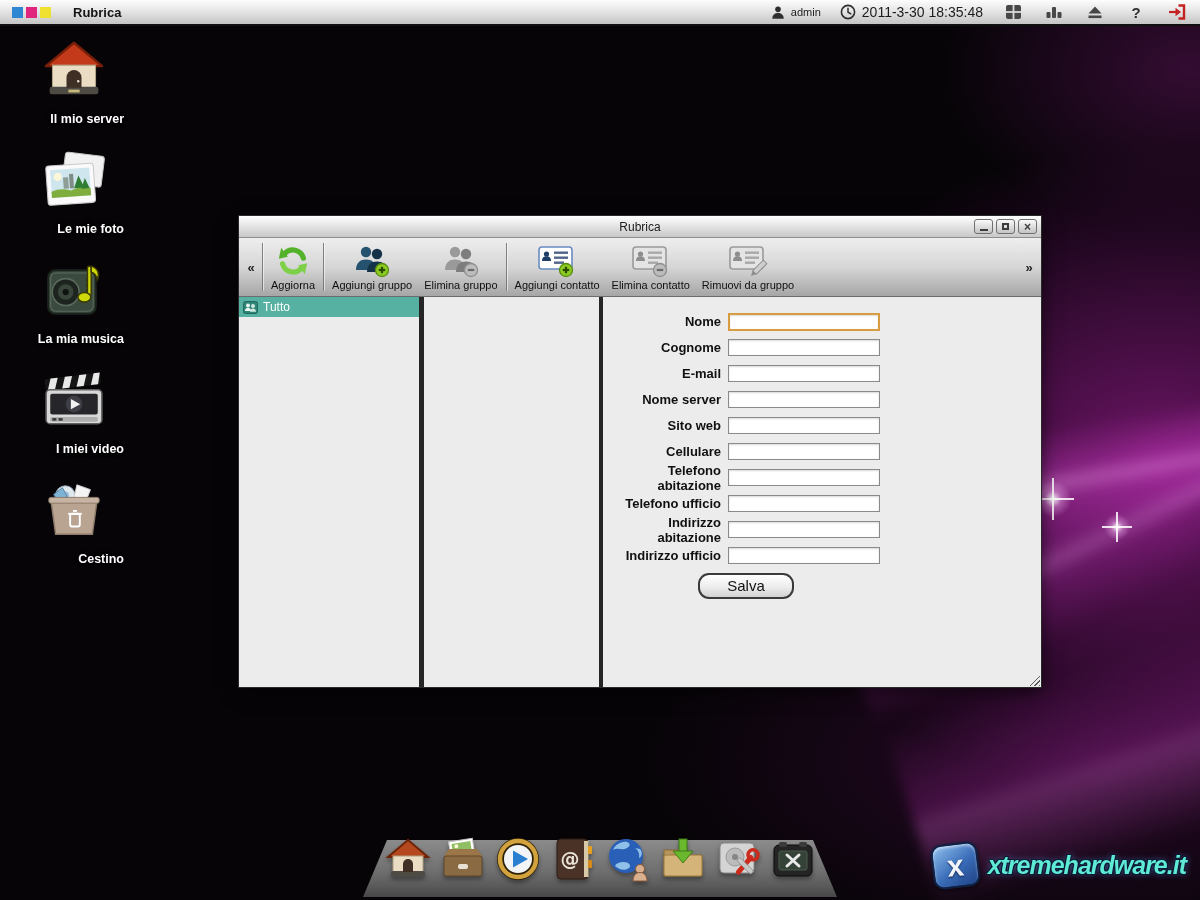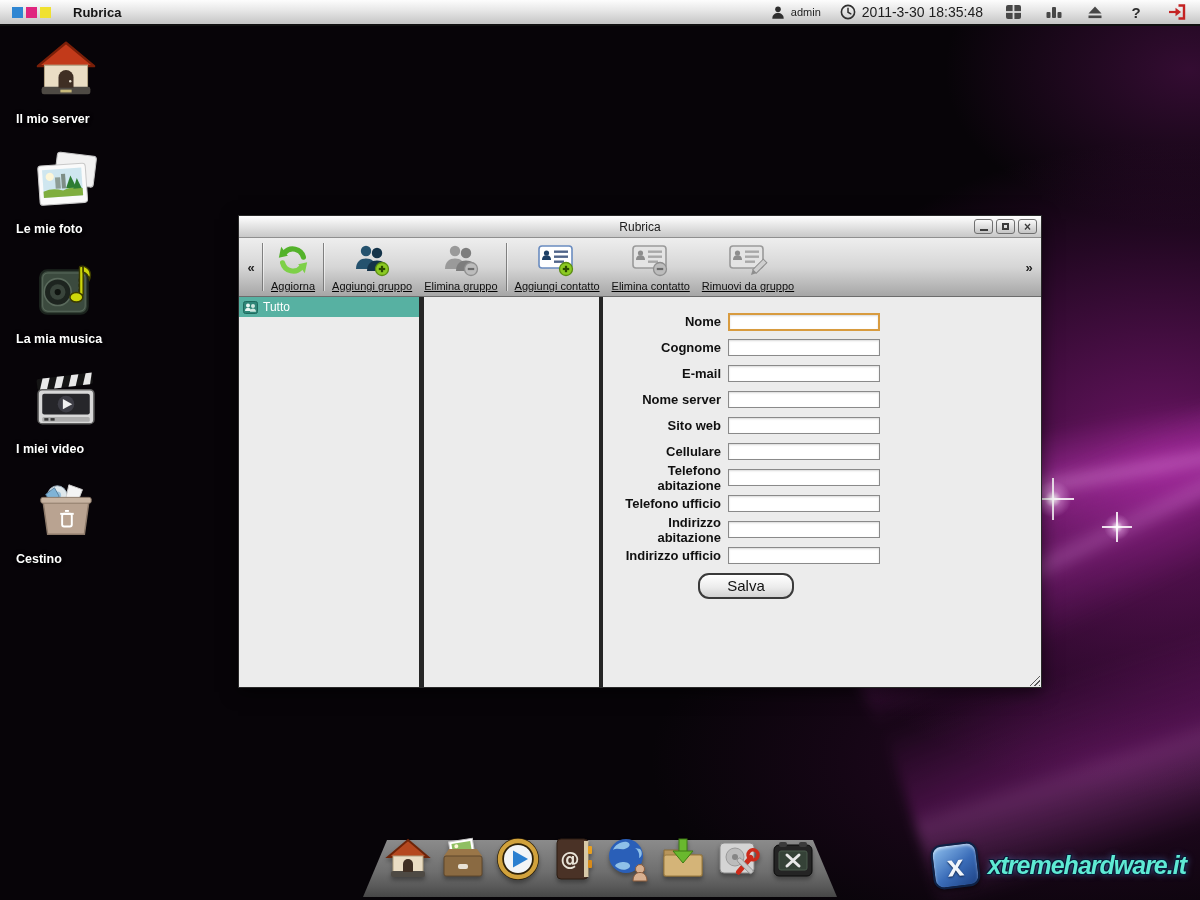--- a/index.html
+++ b/index.html
@@ -38,21 +38,21 @@
   .logo-squares { display:flex; gap:3px; }
   .logo-squares i { display:block; width:11px; height:11px; }
   .menubar-title { margin-left:22px; font-size:13px; font-weight:bold; color:#141414; }
   .menubar-right { margin-left:auto; display:flex; align-items:center; gap:19px; }
   .mb-user { display:flex; align-items:center; gap:6px; font-size:11px; color:#1d1d1d; }
   .mb-time { display:flex; align-items:flex-start; gap:6px; font-size:14px; color:#1d1d1d; }
   .mb-iconbtn { display:flex; align-items:center; justify-content:center; width:22px; height:20px; cursor:pointer; }
   .mb-help { font-size:15px; font-weight:bold; color:#2d2d2d; }
 
   
-  .desktop-icon { position:absolute; left:16px; width:100px; text-align:left; z-index:3; cursor:pointer; }
+  .desktop-icon { position:absolute; left:24px; width:100px; text-align:right; z-index:3; cursor:pointer; }
   .di-art { height:60px; display:flex; align-items:flex-end; justify-content:center; }
   .di-label { margin-top:14px; color:#fff; font-weight:bold; font-size:12.5px; text-shadow:0 1px 3px #000, 0 0 4px rgba(0,0,0,.8); }
   .dpos0 { top:38px; } .dpos1 { top:148px; } .dpos2 { top:258px; } .dpos3 { top:368px; } .dpos4 { top:478px; }
 
   
   .window { position:absolute; left:238px; top:215px; width:804px; height:473px; z-index:10;
     background:#ececec; border:1px solid #2a2a2a; box-shadow:0 4px 16px rgba(0,0,0,.6);
     display:flex; flex-direction:column; }
   .titlebar { height:22px; flex:0 0 22px; position:relative;
     background:linear-gradient(#ffffff, #e9e9e9 40%, #c8c8c8);
@@ -68,22 +68,22 @@
   .glyph-close { font-size:12px; font-weight:bold; color:#3c3c3c; line-height:1; }
 
   
   .toolbar { height:59px; flex:0 0 59px; position:relative;
     background:linear-gradient(#eeeeee, #d6d6d6 50%, #a6a6a6);
     border-bottom:1px solid #6c6c6c;
     display:flex; align-items:stretch; padding:0 3px; }
   .tb-chevron { width:18px; display:flex; align-items:center; justify-content:center;
     font-size:13px; font-weight:bold; color:#222; cursor:pointer; }
   .tb-sep { width:1px; background:rgba(110,110,110,.85); margin:5px 2px; box-shadow:1px 0 0 rgba(255,255,255,.55); }
-  .tb-btn { display:flex; flex-direction:column; align-items:center; justify-content:space-between;
-    padding:3px 6px 4px; cursor:pointer;text-decoration:underline; }
+  .tb-btn { display:flex; flex-direction:column; align-items:center; justify-content:center;
+    padding:3px 6px 4px; cursor:pointer; }
   .tb-icon { height:37px; display:flex; align-items:center; justify-content:center; }
   .tb-label { font-size:11px; color:#101010; white-space:nowrap; }
   .tb-spacer { flex:1; }
 
   
   .content { flex:1; display:flex; background:#262626; min-height:0; }
   .panel { background:#ececec; }
   .panel-left { width:180px; flex:0 0 180px; }
   .panel-mid { width:175px; flex:0 0 175px; }
   .panel-right { flex:1; position:relative; }

